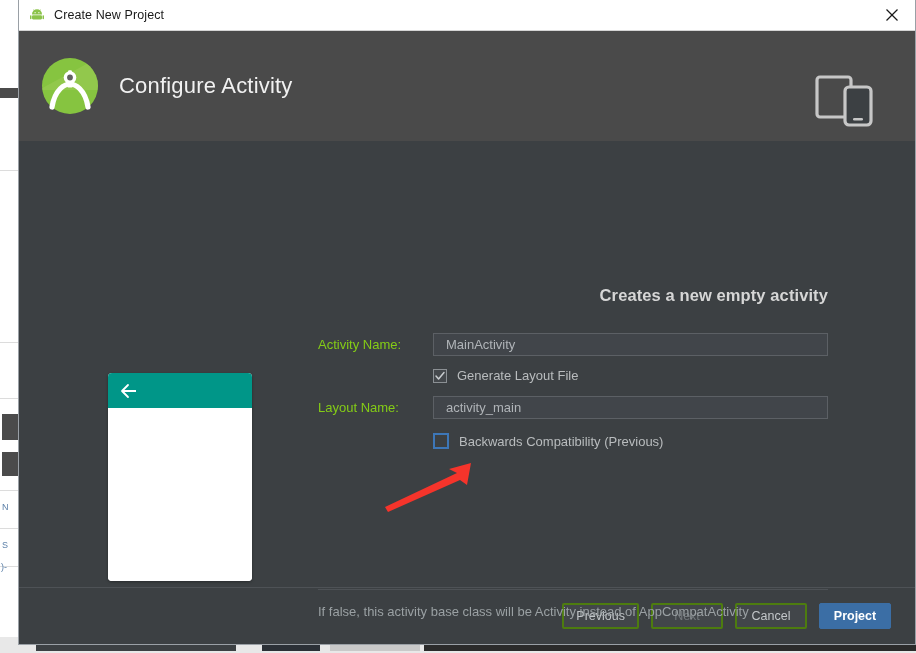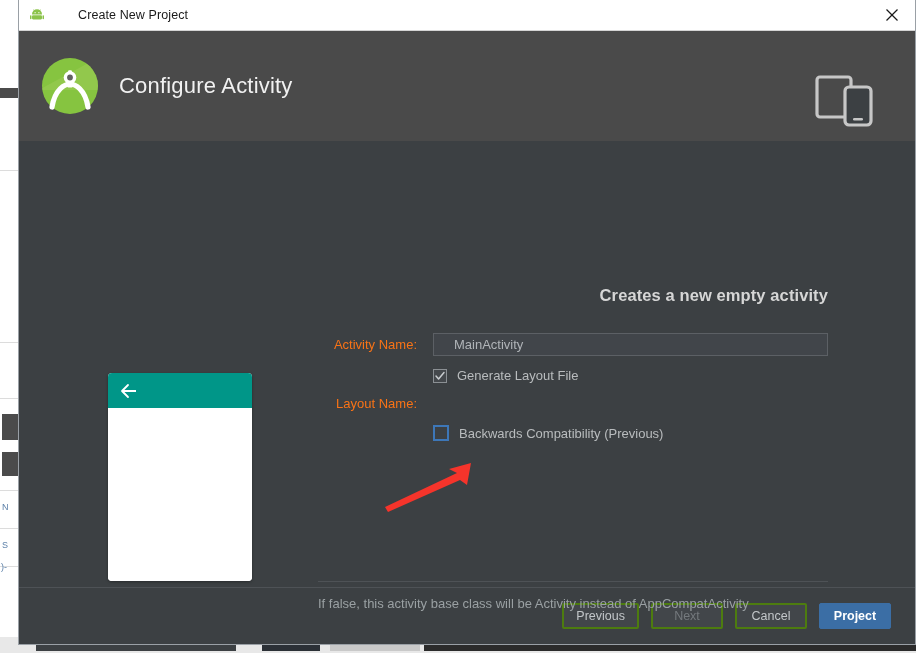--- a/index.html
+++ b/index.html
@@ -68,21 +68,20 @@
 
   
   #title-bar {
     height: 31px;
     background: #ffffff;
     border-bottom: 1px solid #d4d4d4;
     display: flex;
     align-items: center;
     flex: 0 0 auto;
     position: relative;
-    gap: 24px;
   }
   #title-bar-icon {
     width: 16px; height: 16px;
     margin-left: 10px;
     position: relative;
     flex: 0 0 auto;
   }
   #title-bar-text {
     margin-left: 9px;
     font-size: 12.5px;
@@ -173,35 +172,34 @@
     text-align: right;
   }
 
   .form-row {
     display: flex;
     align-items: center;
     margin-bottom: 12px;
   }
   .form-label {
     width: 115px;
-    text-align: right;
     padding-right: 16px;
     font-size: 13px;
-    color: #f97316;
+    color: #84cc16;
     flex: 0 0 auto;
   }
   .form-input {
     flex: 1 1 auto;
     height: 23px;
     background: #41454a;
     border: 1px solid #5c6065;
     color: #b0b4b8;
     font-size: 13px;
     font-family: "Liberation Sans", sans-serif;
-    padding: 0 20px;
+    padding: 0 12px;
     outline: none;
   }
   .form-input::placeholder { color: #7d8387; }
 
   .checkbox-row {
     display: flex;
     align-items: center;
     margin-bottom: 13px;
     padding-left: 115px;
   }
@@ -387,20 +385,21 @@
         <span class="checkbox-box checked">
           <svg width="12" height="12" viewBox="0 0 12 12" style="display:block">
             <polyline points="2,6 4.6,9 10,2.6" fill="none" stroke="#c9cdd0" stroke-width="1.5" stroke-linecap="round" stroke-linejoin="round"></polyline>
           </svg>
         </span>
         <span class="checkbox-label">Generate Layout File</span>
       </div>
 
       <div class="form-row">
         <span class="form-label">Layout Name:</span>
+        <input class="form-input" type="text" value="activity_main" style="">
       </div>
 
       <div class="checkbox-row compat">
         <span class="checkbox-box focused"></span>
         <span class="checkbox-label">Backwards Compatibility (Previous)</span>
       </div>
 
       <div id="form-divider"></div>
       <div id="form-help-text">If false, this activity base class will be Activity instead of AppCompatActivity</div>
     </div>

